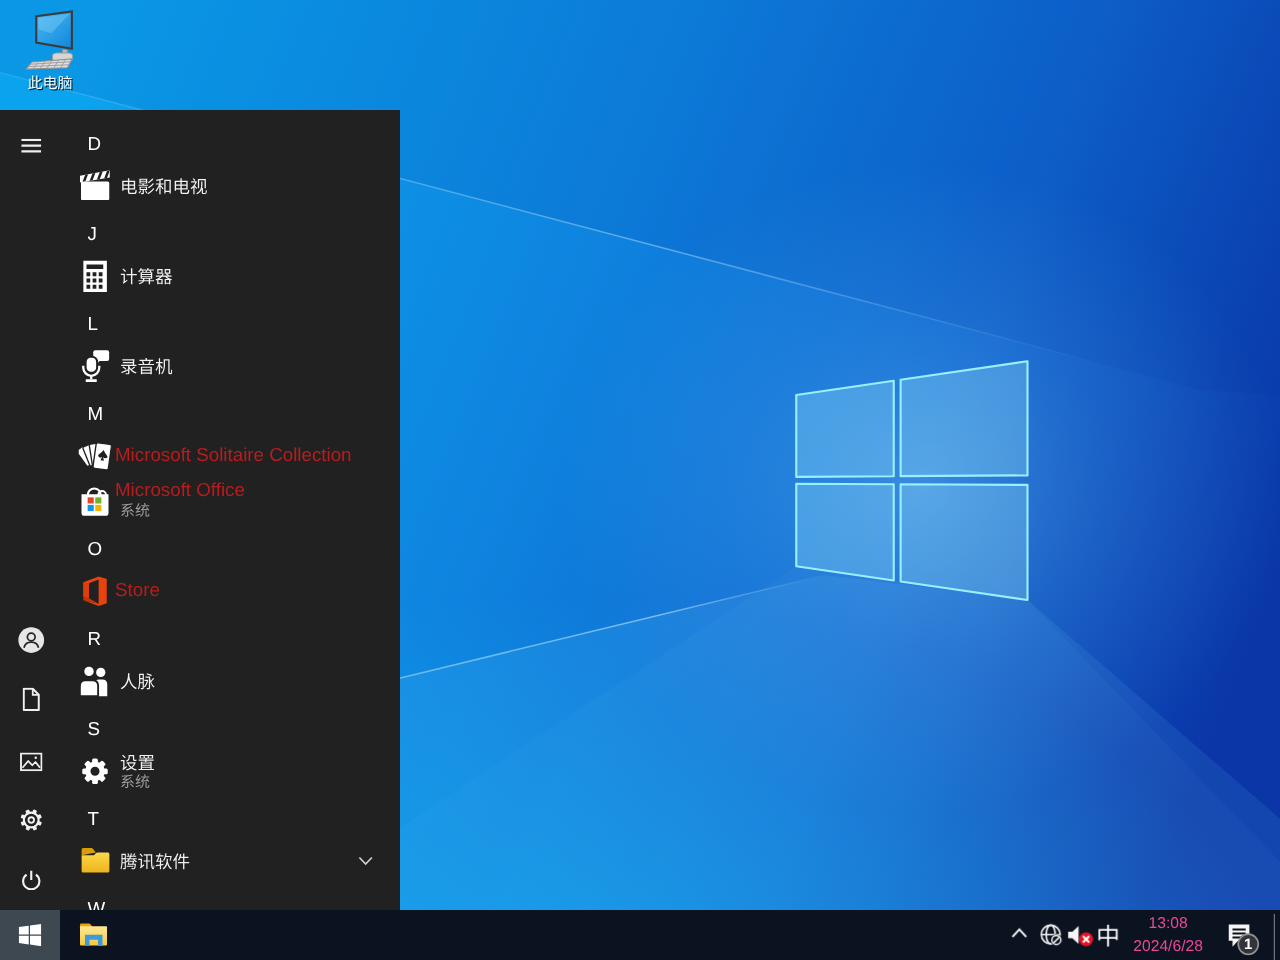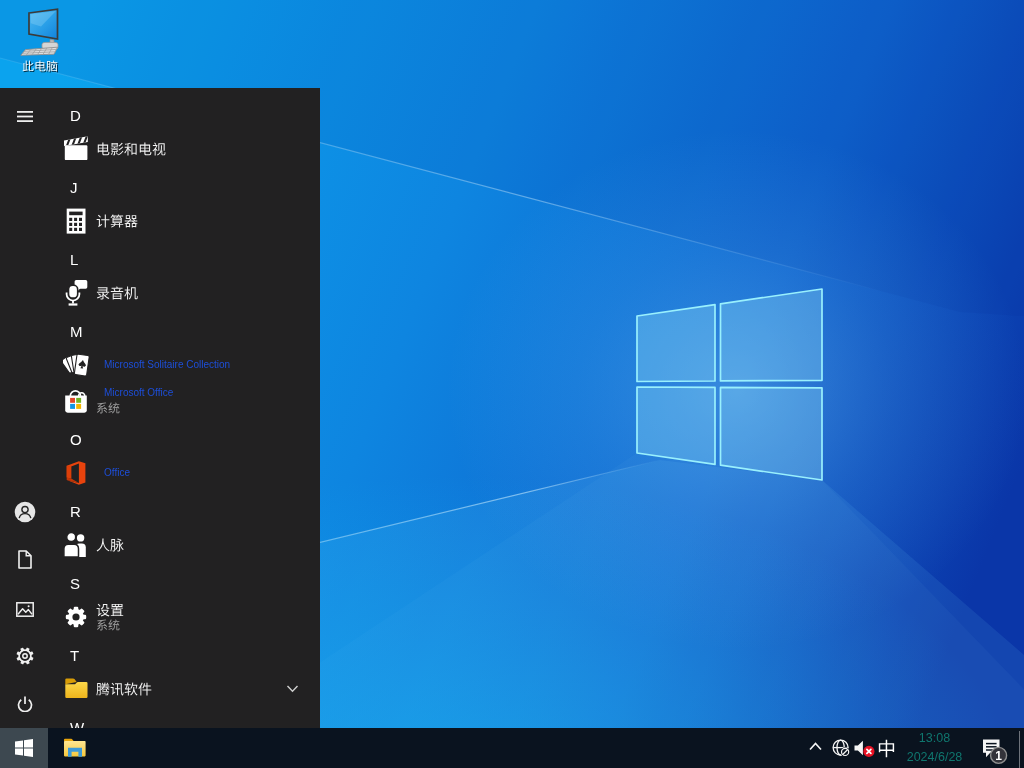--- a/index.html
+++ b/index.html
@@ -1,20 +1,20 @@
 <!DOCTYPE html>
 <html><head><meta charset="utf-8">
 <style>
 html,body{margin:0;padding:0;width:1024px;height:768px;overflow:hidden;
 font-family:"Liberation Sans",sans-serif;}
 .abs{position:absolute;}
 #menu{position:absolute;left:0;top:88px;width:320px;height:640px;background:#222122;}
 #taskbar{position:absolute;will-change:transform;left:0;top:728px;width:1024px;height:40px;background:#0a131f;}
 .letter{position:absolute;will-change:transform;left:70px;color:#ffffff;font-size:15px;line-height:20px;}
-.title{position:absolute;will-change:transform;left:104px;color:#1d4ed8;font-size:10px;line-height:20px;white-space:nowrap;}
+.title{position:absolute;will-change:transform;left:92px;color:#b91c1c;font-size:15px;line-height:20px;white-space:nowrap;}
 </style></head>
 <body>
 
 <svg class="abs" style="left:0;top:0" width="1024" height="768" viewBox="0 0 1024 768">
     <defs>
 <linearGradient id="bgg" x1="0" y1="0.30" x2="1" y2="0.60">
 <stop offset="0" stop-color="#0ba3ee"></stop>
         <stop offset="0.40" stop-color="#0e85e0"></stop>
 <stop offset="0.72" stop-color="#0f63cd"></stop>
         <stop offset="1" stop-color="#0a36a8"></stop>
@@ -265,21 +265,21 @@
 <svg style="position:absolute;left:96.0px;top:401.5px;overflow:visible" width="26" height="14" fill="#9d9d9d" fill-opacity="1.0">
     <use href="#g12" transform="translate(0.00,0) scale(0.0120)"></use>
     <use href="#g13" transform="translate(12.00,0) scale(0.0120)"></use>
   </svg>
 <svg style="position:absolute;left:96.0px;top:618.5px;overflow:visible" width="26" height="14" fill="#9d9d9d" fill-opacity="1.0">
     <use href="#g12" transform="translate(0.00,0) scale(0.0120)"></use>
     <use href="#g13" transform="translate(12.00,0) scale(0.0120)"></use>
   </svg>
 <div class="title" style="top:355px">Microsoft Solitaire Collection</div>
 <div class="title" style="top:382.5px">Microsoft Office</div>
-<div class="title" style="top:463px">Office</div>
+<div class="title" style="top:463px">Store</div>
 <div id="taskbar"></div>
 <div class="abs" style="left:0;top:728px;width:48px;height:40px;background:#3d4850"></div>
 <svg class="abs" style="left:15px;top:739px" width="18" height="18" viewBox="0 0 18 18">
     <g fill="#fff">
       <polygon points="0,2.6 8,1.5 8,8.5 0,8.5"></polygon>
       <polygon points="9,1.35 18,0.1 18,8.5 9,8.5"></polygon>
       <polygon points="0,9.5 8,9.5 8,16.5 0,15.4"></polygon>
       <polygon points="9,9.5 18,9.5 18,17.9 9,16.65"></polygon>
     </g>
   </svg>
@@ -313,21 +313,21 @@
     <path d="M0.5,5.4 h3.4 l5,-4.6 v14.4 l-5,-4.6 h-3.4 z" fill="#f5f5f5"></path>
     <circle cx="14.9" cy="11.4" r="5.6" fill="#e81123"></circle>
     <g stroke="#fff" stroke-width="1.7" stroke-linecap="round">
       <line x1="12.9" y1="9.4" x2="16.9" y2="13.4"></line>
       <line x1="16.9" y1="9.4" x2="12.9" y2="13.4"></line>
     </g>
   </svg>
 <svg style="position:absolute;left:876.8px;top:738.8px;overflow:visible" width="21" height="21" fill="#ffffff" fill-opacity="1.0">
     <use href="#g22" transform="translate(0.00,0) scale(0.0190)"></use>
   </svg>
-<div class="abs" style="will-change:transform;left:884px;top:728.5px;width:101px;color:#0f766e;font-size:12.5px;line-height:19px;text-align:center">13:08<br>2024/6/28</div>
+<div class="abs" style="will-change:transform;left:884px;top:728.5px;width:101px;color:#ec4899;font-size:12.5px;line-height:19px;text-align:center">13:08<br>2024/6/28</div>
 <svg class="abs" style="left:981px;top:738px" width="27" height="27" viewBox="0 0 27 27">
     <path d="M2,1.5 h16.5 v13.2 h-9.3 l-4.2,4.6 v-4.6 H2 z" fill="#f5f5f5"></path>
     <g stroke="#0a131f" stroke-width="1.5">
       <line x1="5" y1="5.6" x2="15.6" y2="5.6"></line>
       <line x1="5" y1="8.8" x2="15.6" y2="8.8"></line>
       <line x1="5" y1="12" x2="12.4" y2="12"></line>
     </g>
     <circle cx="17.6" cy="17.4" r="8" fill="#33333a" stroke="#8f8f8f" stroke-width="1.4"></circle>
     <text x="17.6" y="21.6" text-anchor="middle" font-family="Liberation Sans" font-size="12" font-weight="bold" fill="#fff">1</text>
   </svg>

